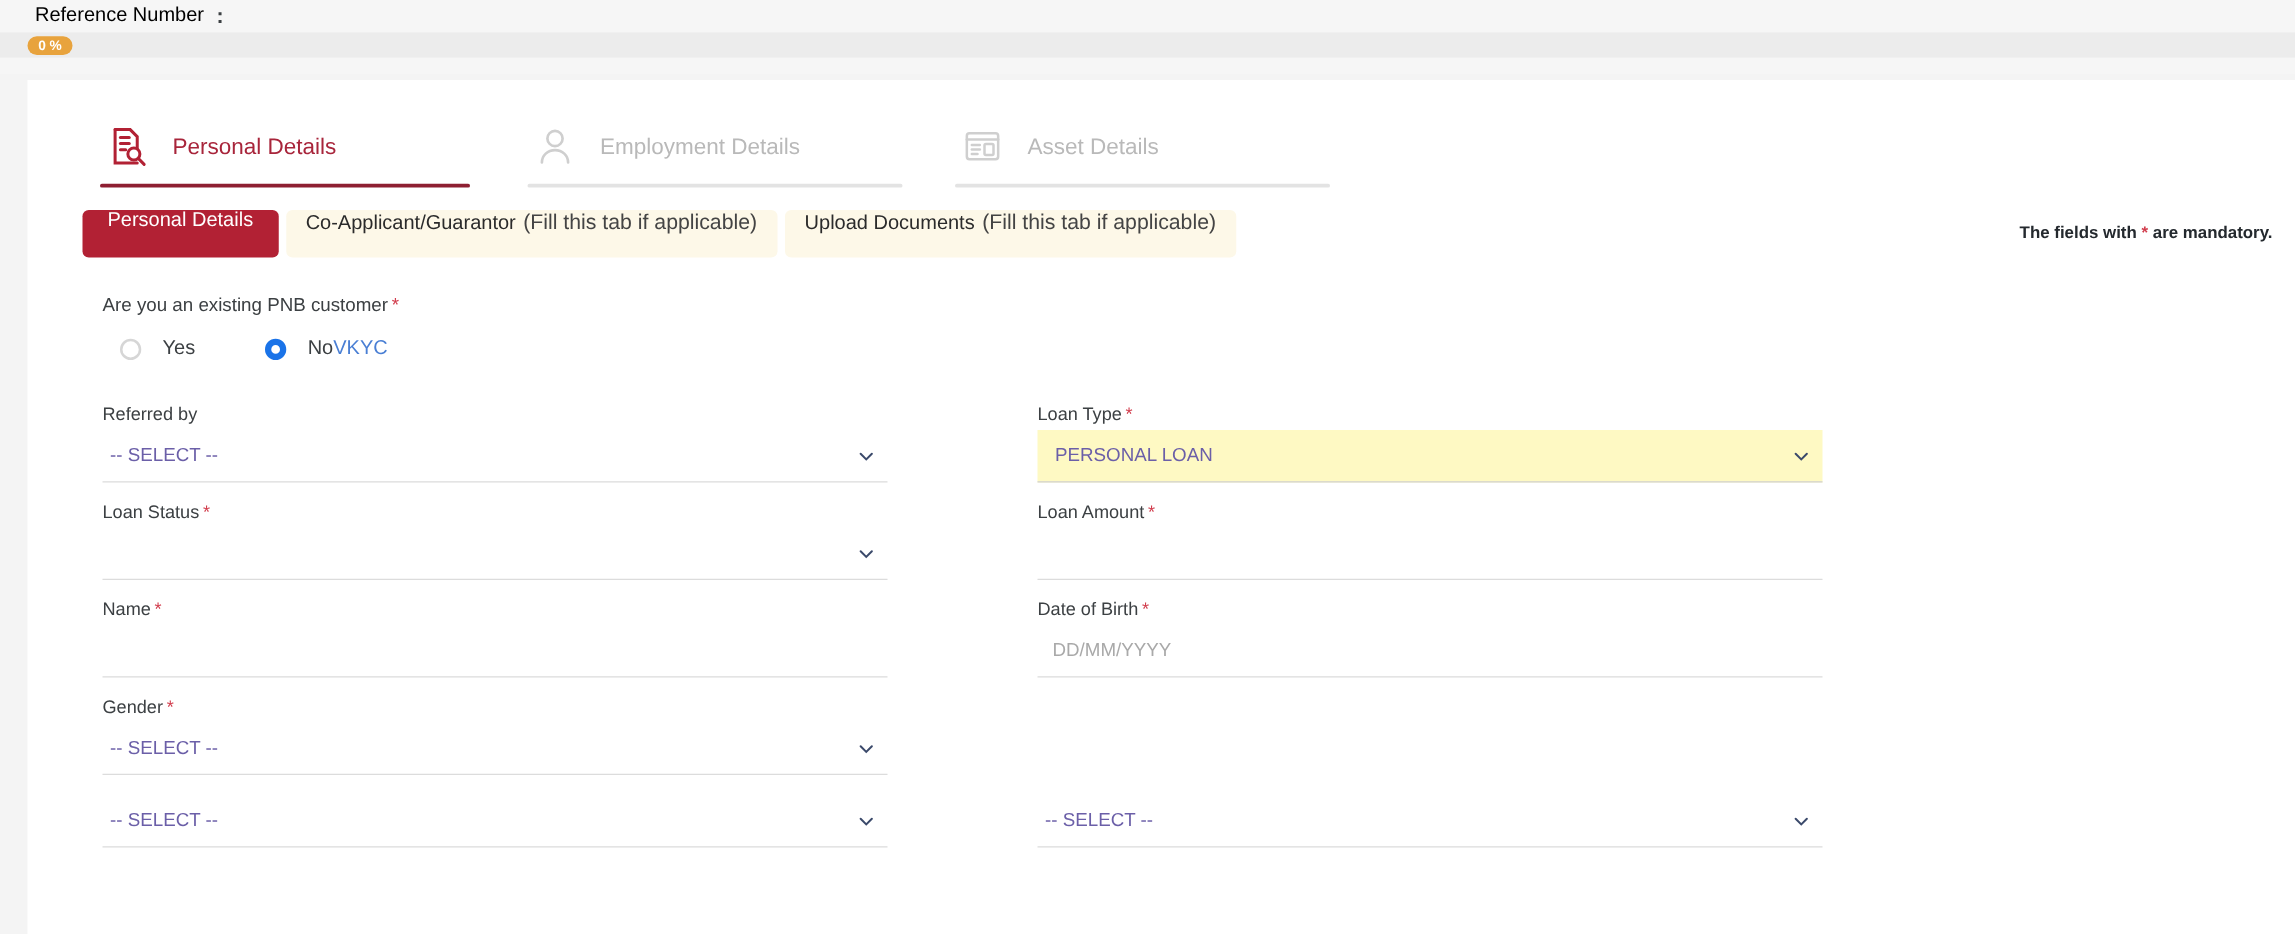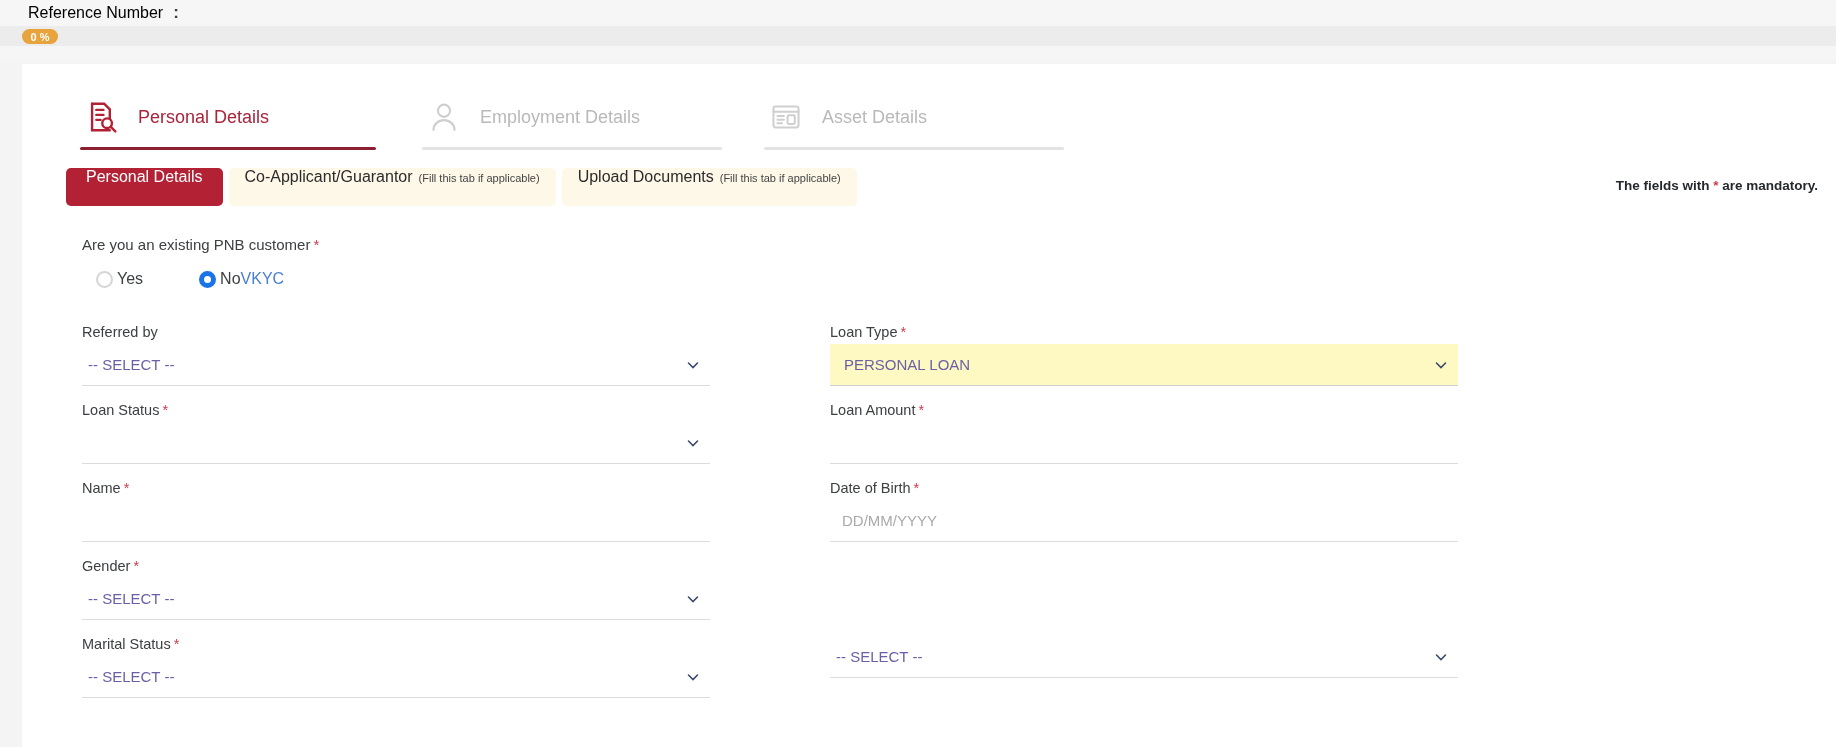--- a/index.html
+++ b/index.html
@@ -142,21 +142,21 @@
   }
   .subtab.passive {
     background: #fdf8e8;
     margin-left: 6px;
   }
   .subtab.passive .subtab-main {
     color: #2b2b2b;
     font-size: 16px;
   }
   .subtab-note {
-    font-size: 11px;
+    font-size: 17px;
     color: #444;
     margin-left: 6px;
   }
   .mandatory-note {
     position: absolute;
     right: 18px;
     top: 10px;
     font-size: 13.5px;
     font-weight: bold;
     color: #24292e;
@@ -189,21 +189,21 @@
     background: #fff;
     box-sizing: border-box;
   }
   .radio-dot.checked {
     border: 5px solid #1a73e8;
     background: #fff;
   }
   .radio-text {
     font-size: 16px;
     color: #3c4043;
-    margin-left: 4px;
+    margin-left: 17px;
   }
   .vkyc-link {
     font-size: 16px;
     color: #4a7fd4;
     cursor: pointer;
     text-align: right;
   }
   .radio-gap { width: 56px; }
 
   
@@ -438,23 +438,20 @@
           </svg>
       </div>
     </div>
     <div class="spacer-col"></div>
     <div class="field">
       <span class="field-label"></span>
       <div style="height:42px"></div>
     </div>
 
     <div class="field">
-      <span class="field-label">
-        <span>Marital Status</span><span class="req">*</span>
-      </span>
       <div class="control empty">
         <span class="control-value">-- SELECT --</span>
         <svg class="chev" viewBox="0 0 14 14" fill="none" stroke="#3b4a6b" stroke-width="1.6" stroke-linecap="round">
             <path d="M2.5 5 L7 9.5 L11.5 5"></path>
           </svg>
       </div>
     </div>
     <div class="spacer-col"></div>
     <div class="field">
       <div class="control empty">

